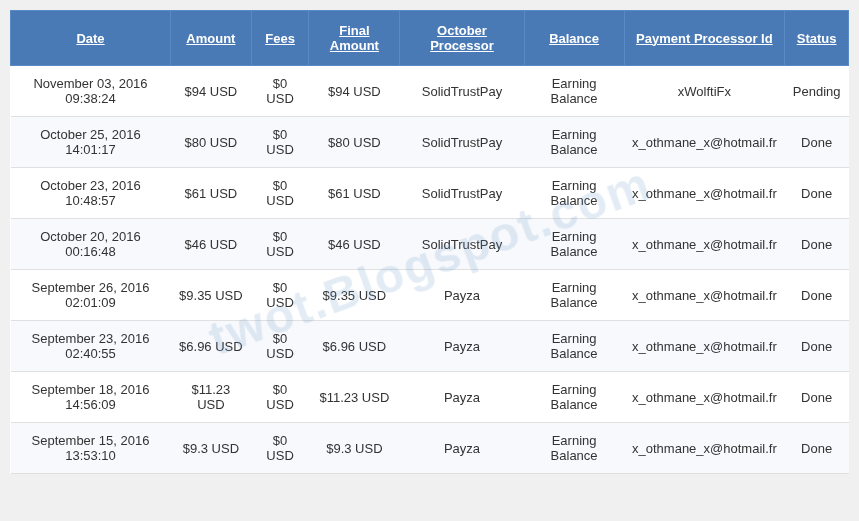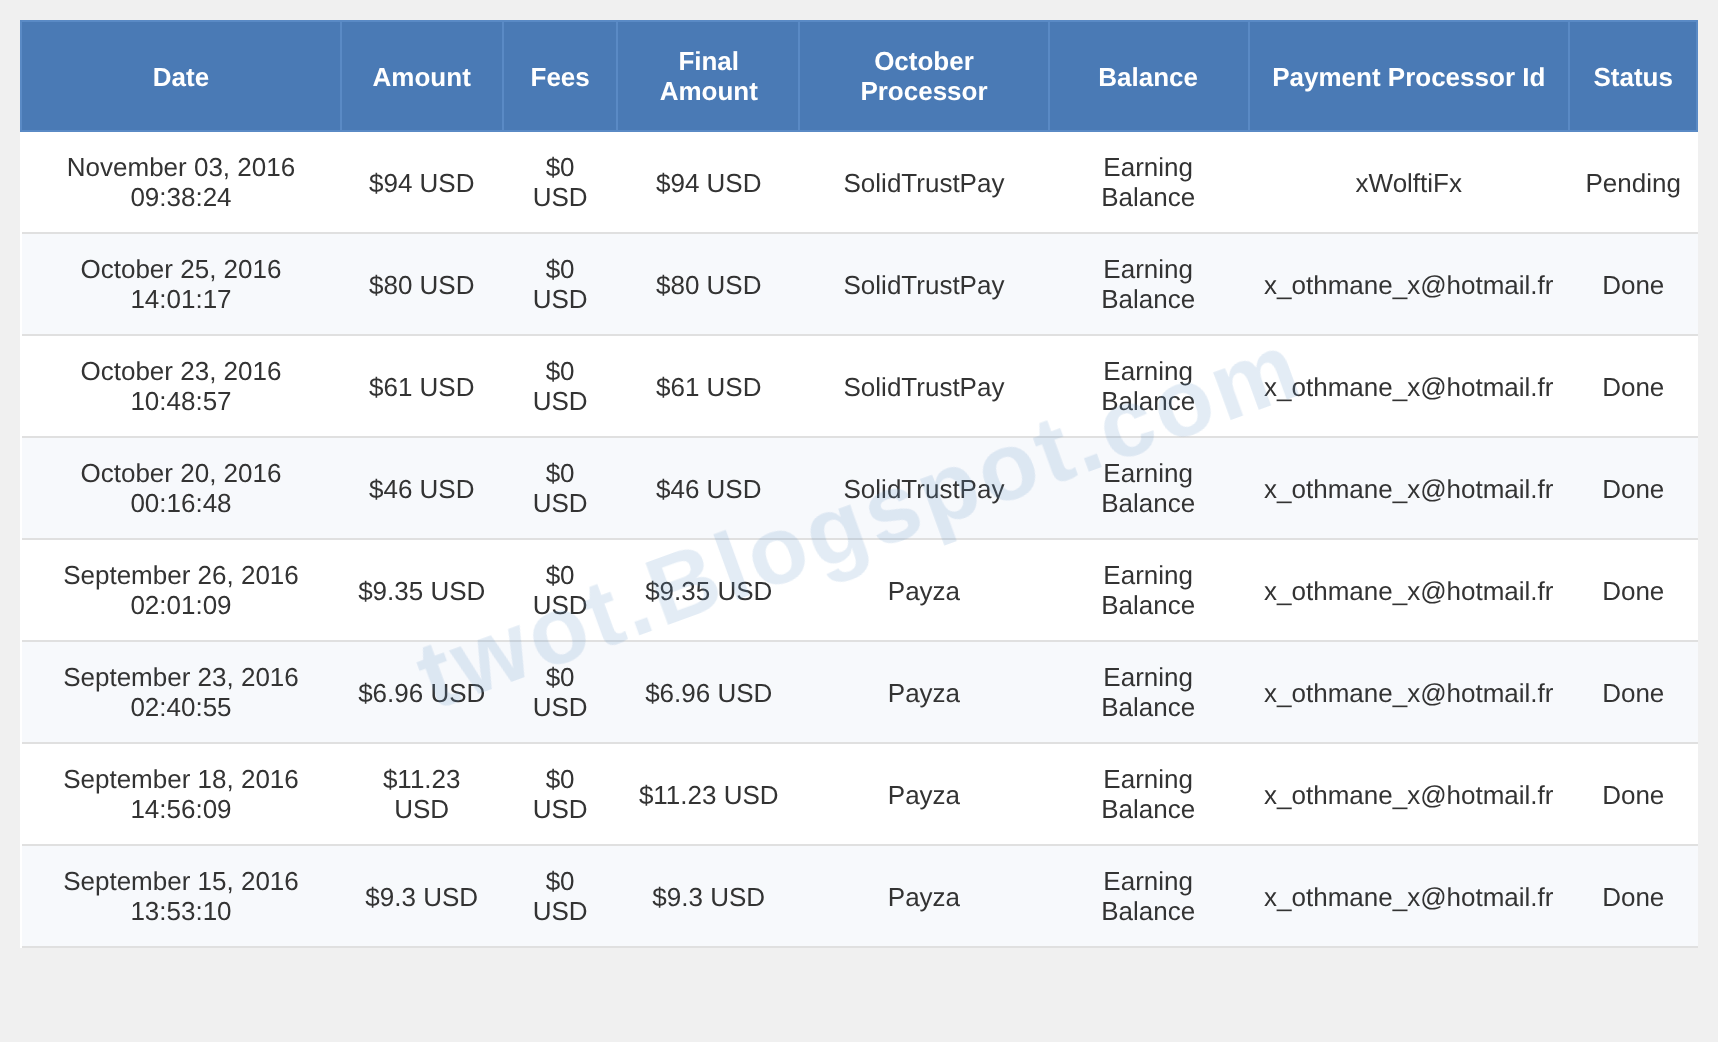--- a/index.html
+++ b/index.html
@@ -17,20 +17,21 @@
     thead tr {
       background: #4a7ab5;
       color: #fff;
     }
     thead th {
       padding: 12px 8px;
       text-align: center;
       font-weight: bold;
       font-size: 13px;
       border: 1px solid #5a8ac5;
+      text-decoration: underline;
     }
     tbody tr {
       border-bottom: 1px solid #e0e0e0;
     }
     tbody tr:nth-child(even) {
       background: #f7f9fc;
     }
     tbody tr:nth-child(odd) {
       background: #ffffff;
     }

